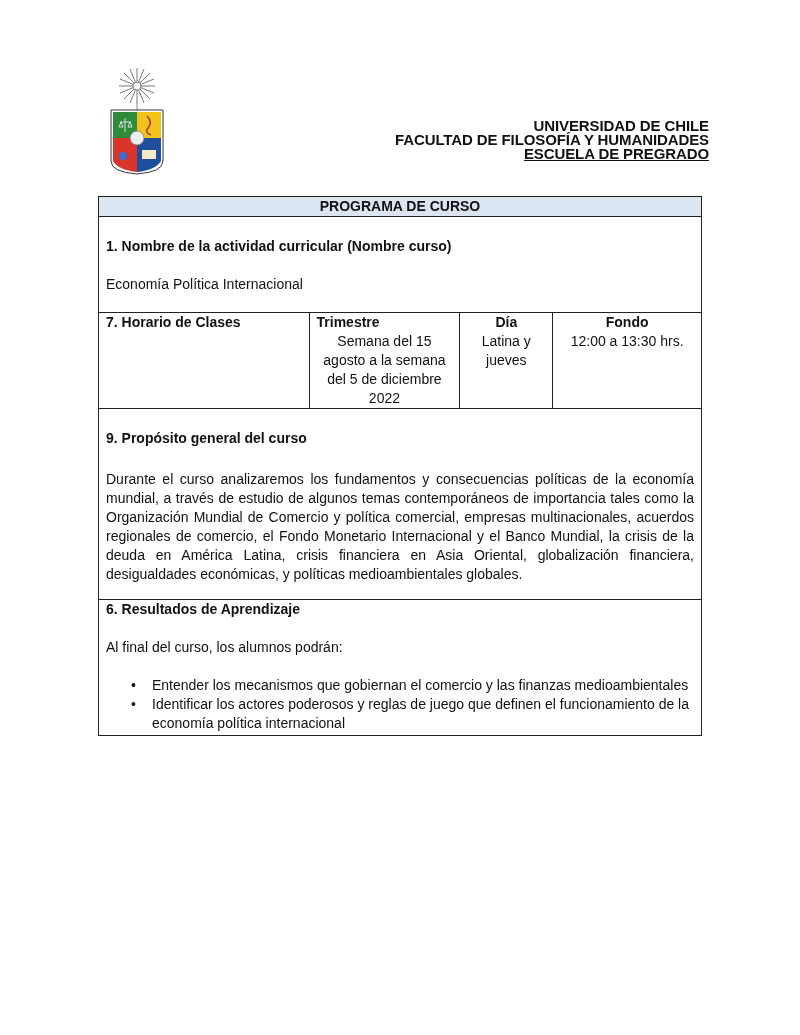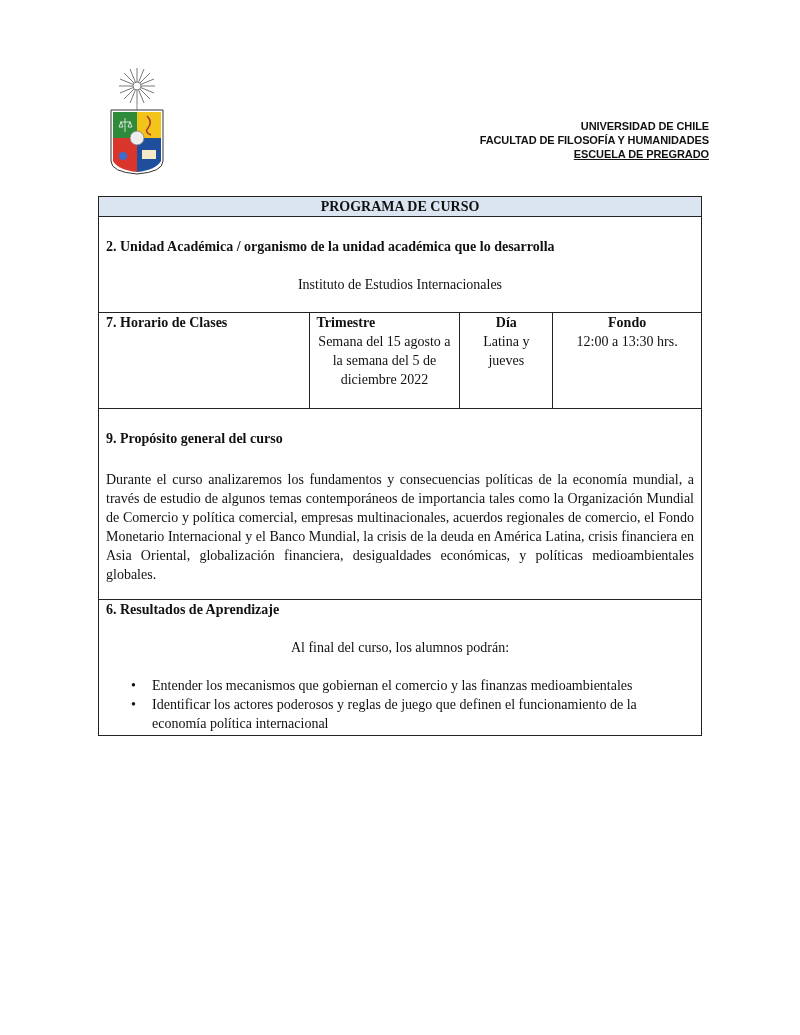--- a/index.html
+++ b/index.html
@@ -4,45 +4,45 @@
   <style>
     html, body { margin: 0; padding: 0; background: #ffffff; }
     body {
       width: 800px; height: 1035px; position: relative; overflow: hidden;
       font-family: "Liberation Sans", "DejaVu Sans", sans-serif;
       color: #111;
     }
     .logo { position: absolute; left: 108px; top: 66px; width: 58px; height: 110px; }
     .inst {
       position: absolute; right: 91px; top: 119px; text-align: right;
-      font-size: 11px; font-weight: bold; line-height: 14px; letter-spacing: -0.1px; margin-left: 44px;
+      font-size: 15px; font-weight: bold; line-height: 14px; letter-spacing: -0.1px; margin-left: 44px;
     }
     .inst .u { text-decoration: underline; }
     table.prog {
       position: absolute; left: 98px; top: 196px; width: 604px;
-      border-collapse: collapse; font-size: 14px; line-height: 19px; font-family: Liberation Serif, serif;
+      border-collapse: collapse; font-size: 14px; line-height: 19px;
     }
     table.prog td { border: 1.5px solid #222; vertical-align: top; padding: 0 7px; }
     .hdr td { background: #dbe5f1; text-align: center; font-weight: bold; height: 18px; padding-top: 0; line-height: 19px; }
     .b { font-weight: bold; }
     .center { text-align: center; }
     .just { text-align: justify; }
     .sec1 td { height: 95px; }
     .sec1 .title { margin-top: 20px; }
     .sec1 .val { margin-top: 19px; }
     .sec2 td { height: 95px; }
     .sec2 .title { margin-top: 20px; }
     .sec2 .val { margin-top: 19px; }
     .sec3 td { height: 95px; padding-top: 1px; }
     .sec4 td { height: 56px; vertical-align: middle; }
     .sec5 td { height: 190px; }
     .sec5 .title { margin-top: 20px; }
     .sec5 .val { margin-top: 22px; }
     .sec6 .title { }
-    .sec6 .val { margin-top: 19px; text-align: center; }
+    .sec6 .val { margin-top: 19px; }
     ul.outcomes { margin: 19px 0 0 0; padding-left: 46px; list-style: none; }
     ul.outcomes li { position: relative; }
     ul.outcomes li .bullet { position: absolute; left: -21px; top: 0; }
   </style>
 </head>
 <body>
 
 <svg class="logo" viewBox="0 0 58 110">
   <g stroke="#555" stroke-width="0.8">
     <line x1="29" y1="2" x2="29" y2="38"></line>
@@ -82,27 +82,27 @@
     <col style="width:151px">
     <col style="width:93px">
     <col style="width:149px">
   </colgroup>
 
   <tbody>
       <tr class="hdr">
     <td colspan="4">PROGRAMA DE CURSO</td>
   </tr>
 
-
-  <tr class="sec2">
+  <tr class="sec1">
     <td colspan="4">
-      <div class="b title">2. Unidad Académica / organismo de la unidad académica que lo desarrolla</div>
-      <div class="val center">Instituto de Estudios Internacionales</div>
+      <div class="b title">1. Nombre de la actividad curricular (Nombre curso)</div>
+      <div class="val">Economía Política Internacional</div>
     </td>
   </tr>
+
 
   <tr class="sec3">
     <td>
       <div class="b">7. Horario de Clases</div>
     </td>
     <td>
       <div class="b">Trimestre</div>
       <div class="center">Semana del 15 agosto a la semana del 5 de diciembre 2022</div>
     </td>
     <td class="center">

